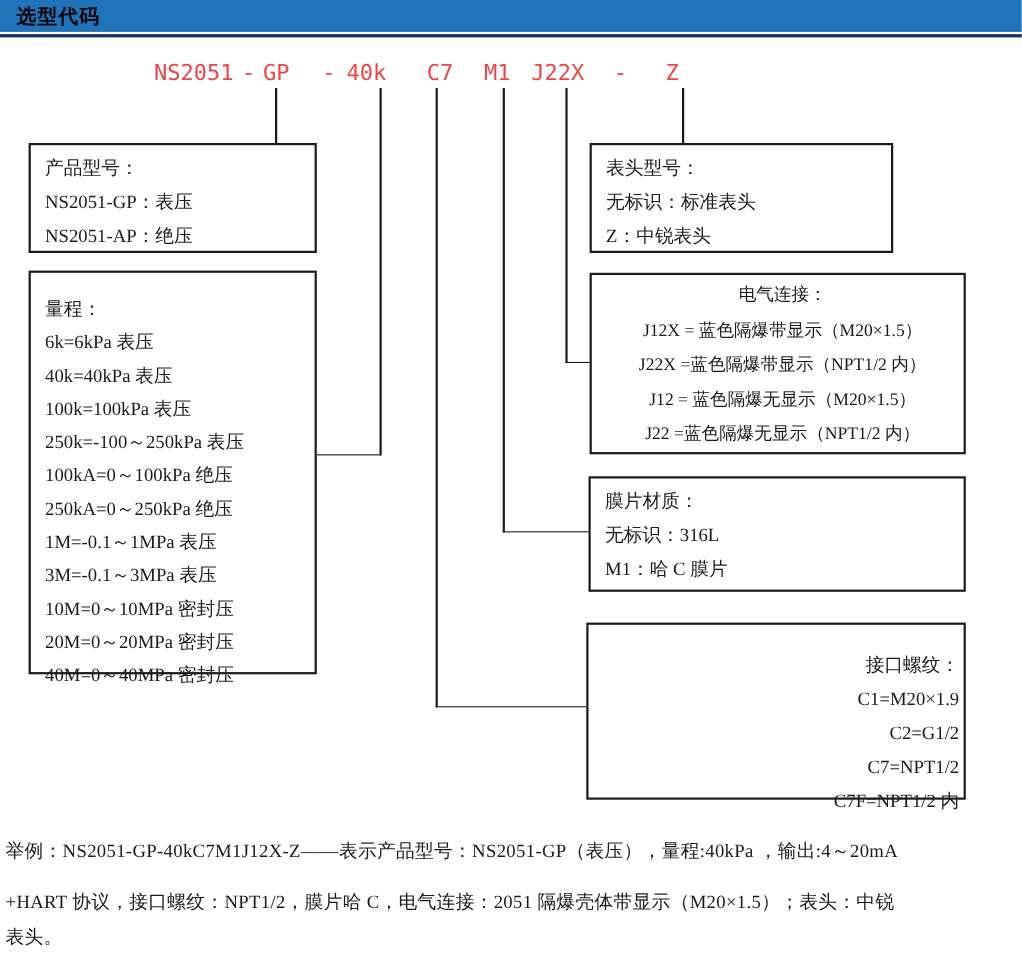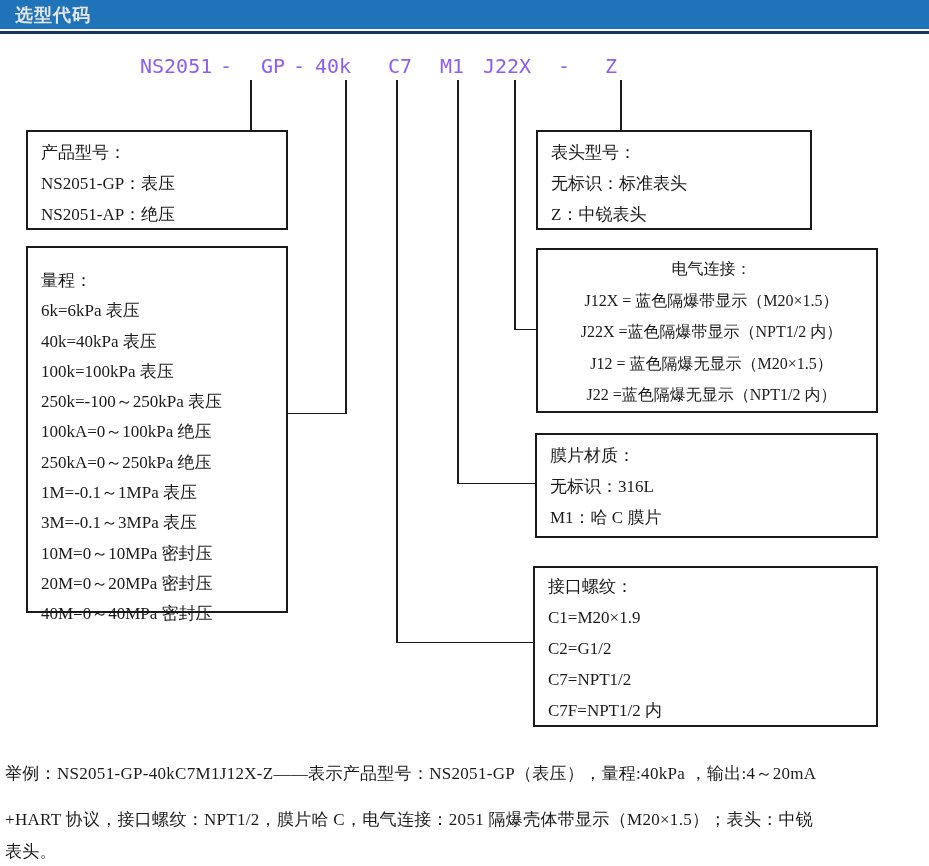--- a/index.html
+++ b/index.html
@@ -10,66 +10,66 @@
     font-family:"Liberation Serif","DejaVu Serif",serif;
     color:#1a1a1a;
     overflow:hidden;
   }
   .header{
     position:absolute;left:0;top:0;width:929px;height:29px;
     background:#1e73b9;
     display:flex;align-items:center;
   }
   .header .title{
-    color:#e5e5e5;font-weight:bold;font-size:18px;
+    color:#000000;font-weight:bold;font-size:18px;
     padding-left:15px;letter-spacing:1px;
     font-family:"Liberation Sans","DejaVu Sans",sans-serif;
   }
   .header-rule{
     position:absolute;left:0;top:31px;width:929px;height:3px;
     background:#17365d;
   }
   .seg{
     position:absolute;top:54px;
     font-family:"DejaVu Sans Mono","Liberation Mono",monospace;
-    font-size:20px;color:#8b5cf6;white-space:pre;
+    font-size:20px;color:#ef4444;white-space:pre;
   }
   .vline{position:absolute;width:1.5px;background:#1a1a1a;}
   .hline{position:absolute;height:1.5px;background:#1a1a1a;}
   .box{
     position:absolute;box-sizing:border-box;
     border:2px solid #1a1a1a;background:#ffffff;
     padding:5px 4px 0 13px;
     font-size:17px;
   }
   .box .bl{line-height:31px;white-space:nowrap;}
   .box.range{padding-top:18px;}
   .box.range .bl{line-height:30.3px;}
   .box.electrical{font-size:16px;padding-top:3px;}
   .box.electrical .bl{line-height:31.5px;text-align:center;}
-  .box.thread{padding-top:3px;}
+  .box.thread{padding-top:21px;text-align:right;}
   .box.thread .bl{line-height:31px;}
   .example-line{
     position:absolute;left:5px;width:920px;
     font-size:17px;letter-spacing:0.3px;white-space:nowrap;
   }
 </style>
 </head>
 <body>
 
 <div class="page">
 
   <div class="header">
     <span class="title">选型代码</span>
   </div>
   <div class="header-rule"></div>
 
   <span class="seg" style="left:140px">NS2051</span>
   <span class="seg" style="left:220px">-</span>
-  <span class="seg" style="left:261px">GP</span>
+  <span class="seg" style="left:239px">GP</span>
   <span class="seg" style="left:293px">-</span>
   <span class="seg" style="left:315px">40k</span>
   <span class="seg" style="left:388px">C7</span>
   <span class="seg" style="left:440px">M1</span>
   <span class="seg" style="left:483px">J22X</span>
   <span class="seg" style="left:558px">-</span>
   <span class="seg" style="left:605px">Z</span>
 
   <div class="vline" style="left:250px;top:80px;height:51px"></div>
   <div class="vline" style="left:345px;top:80px;height:334px"></div>

